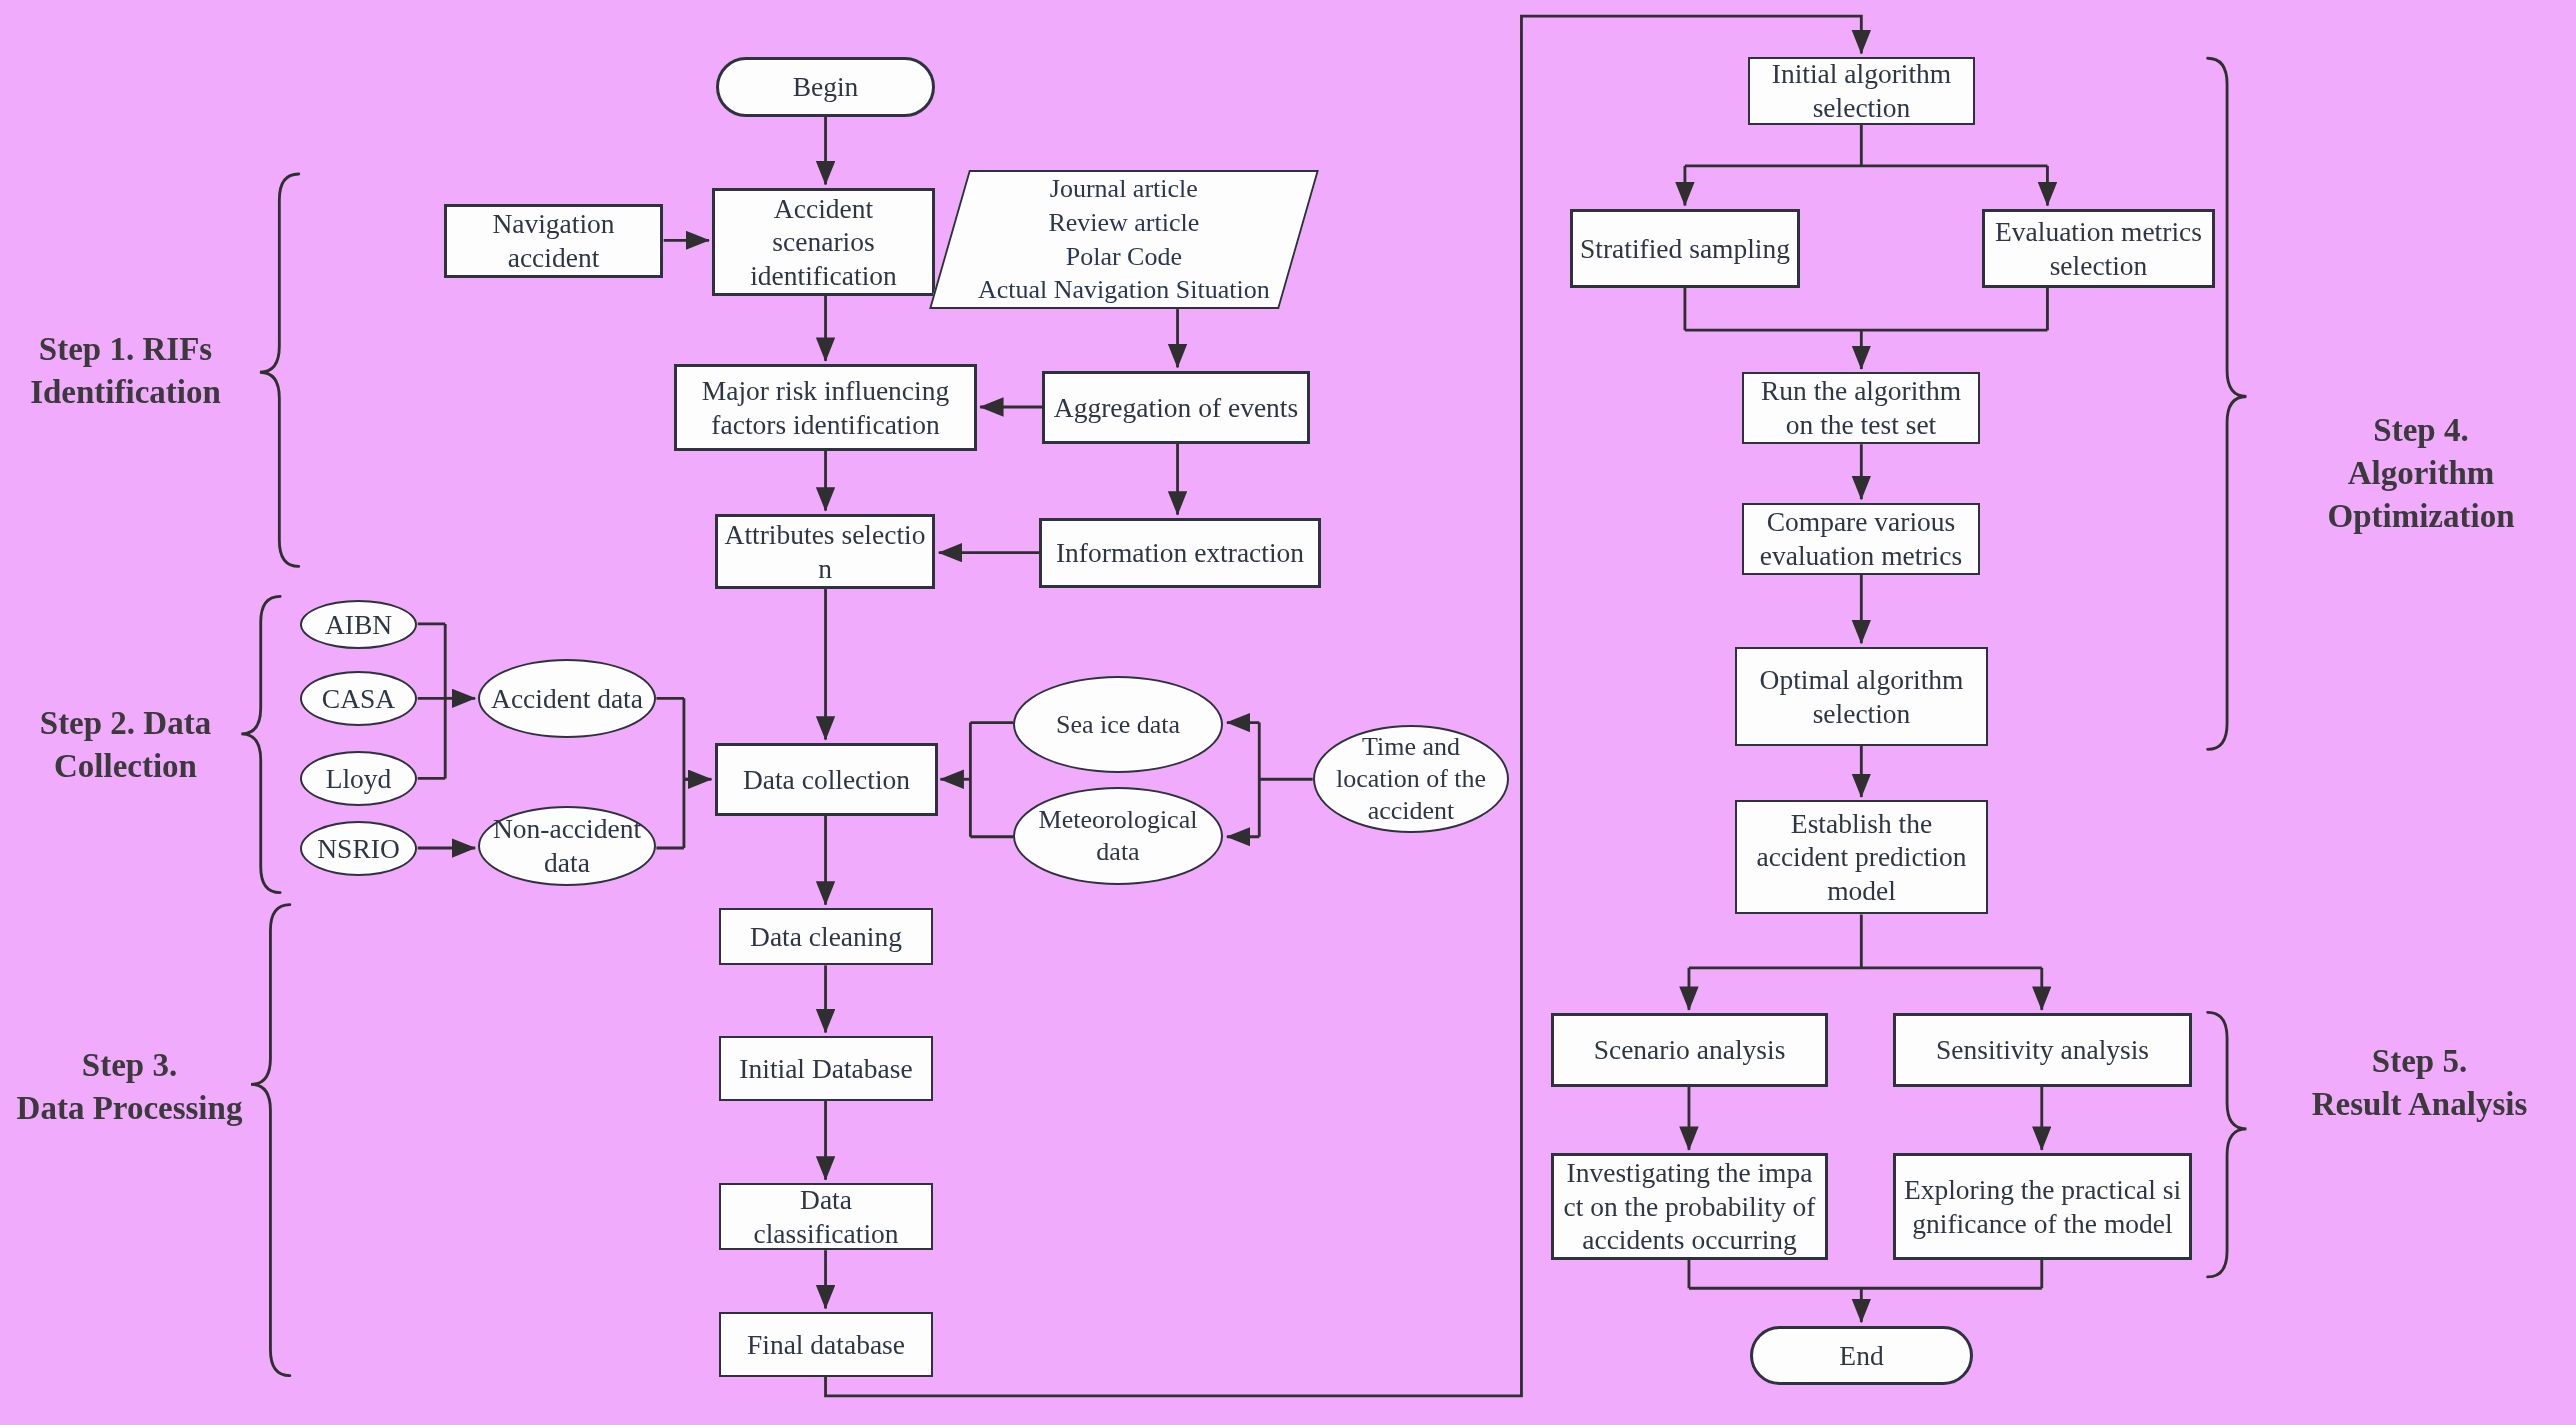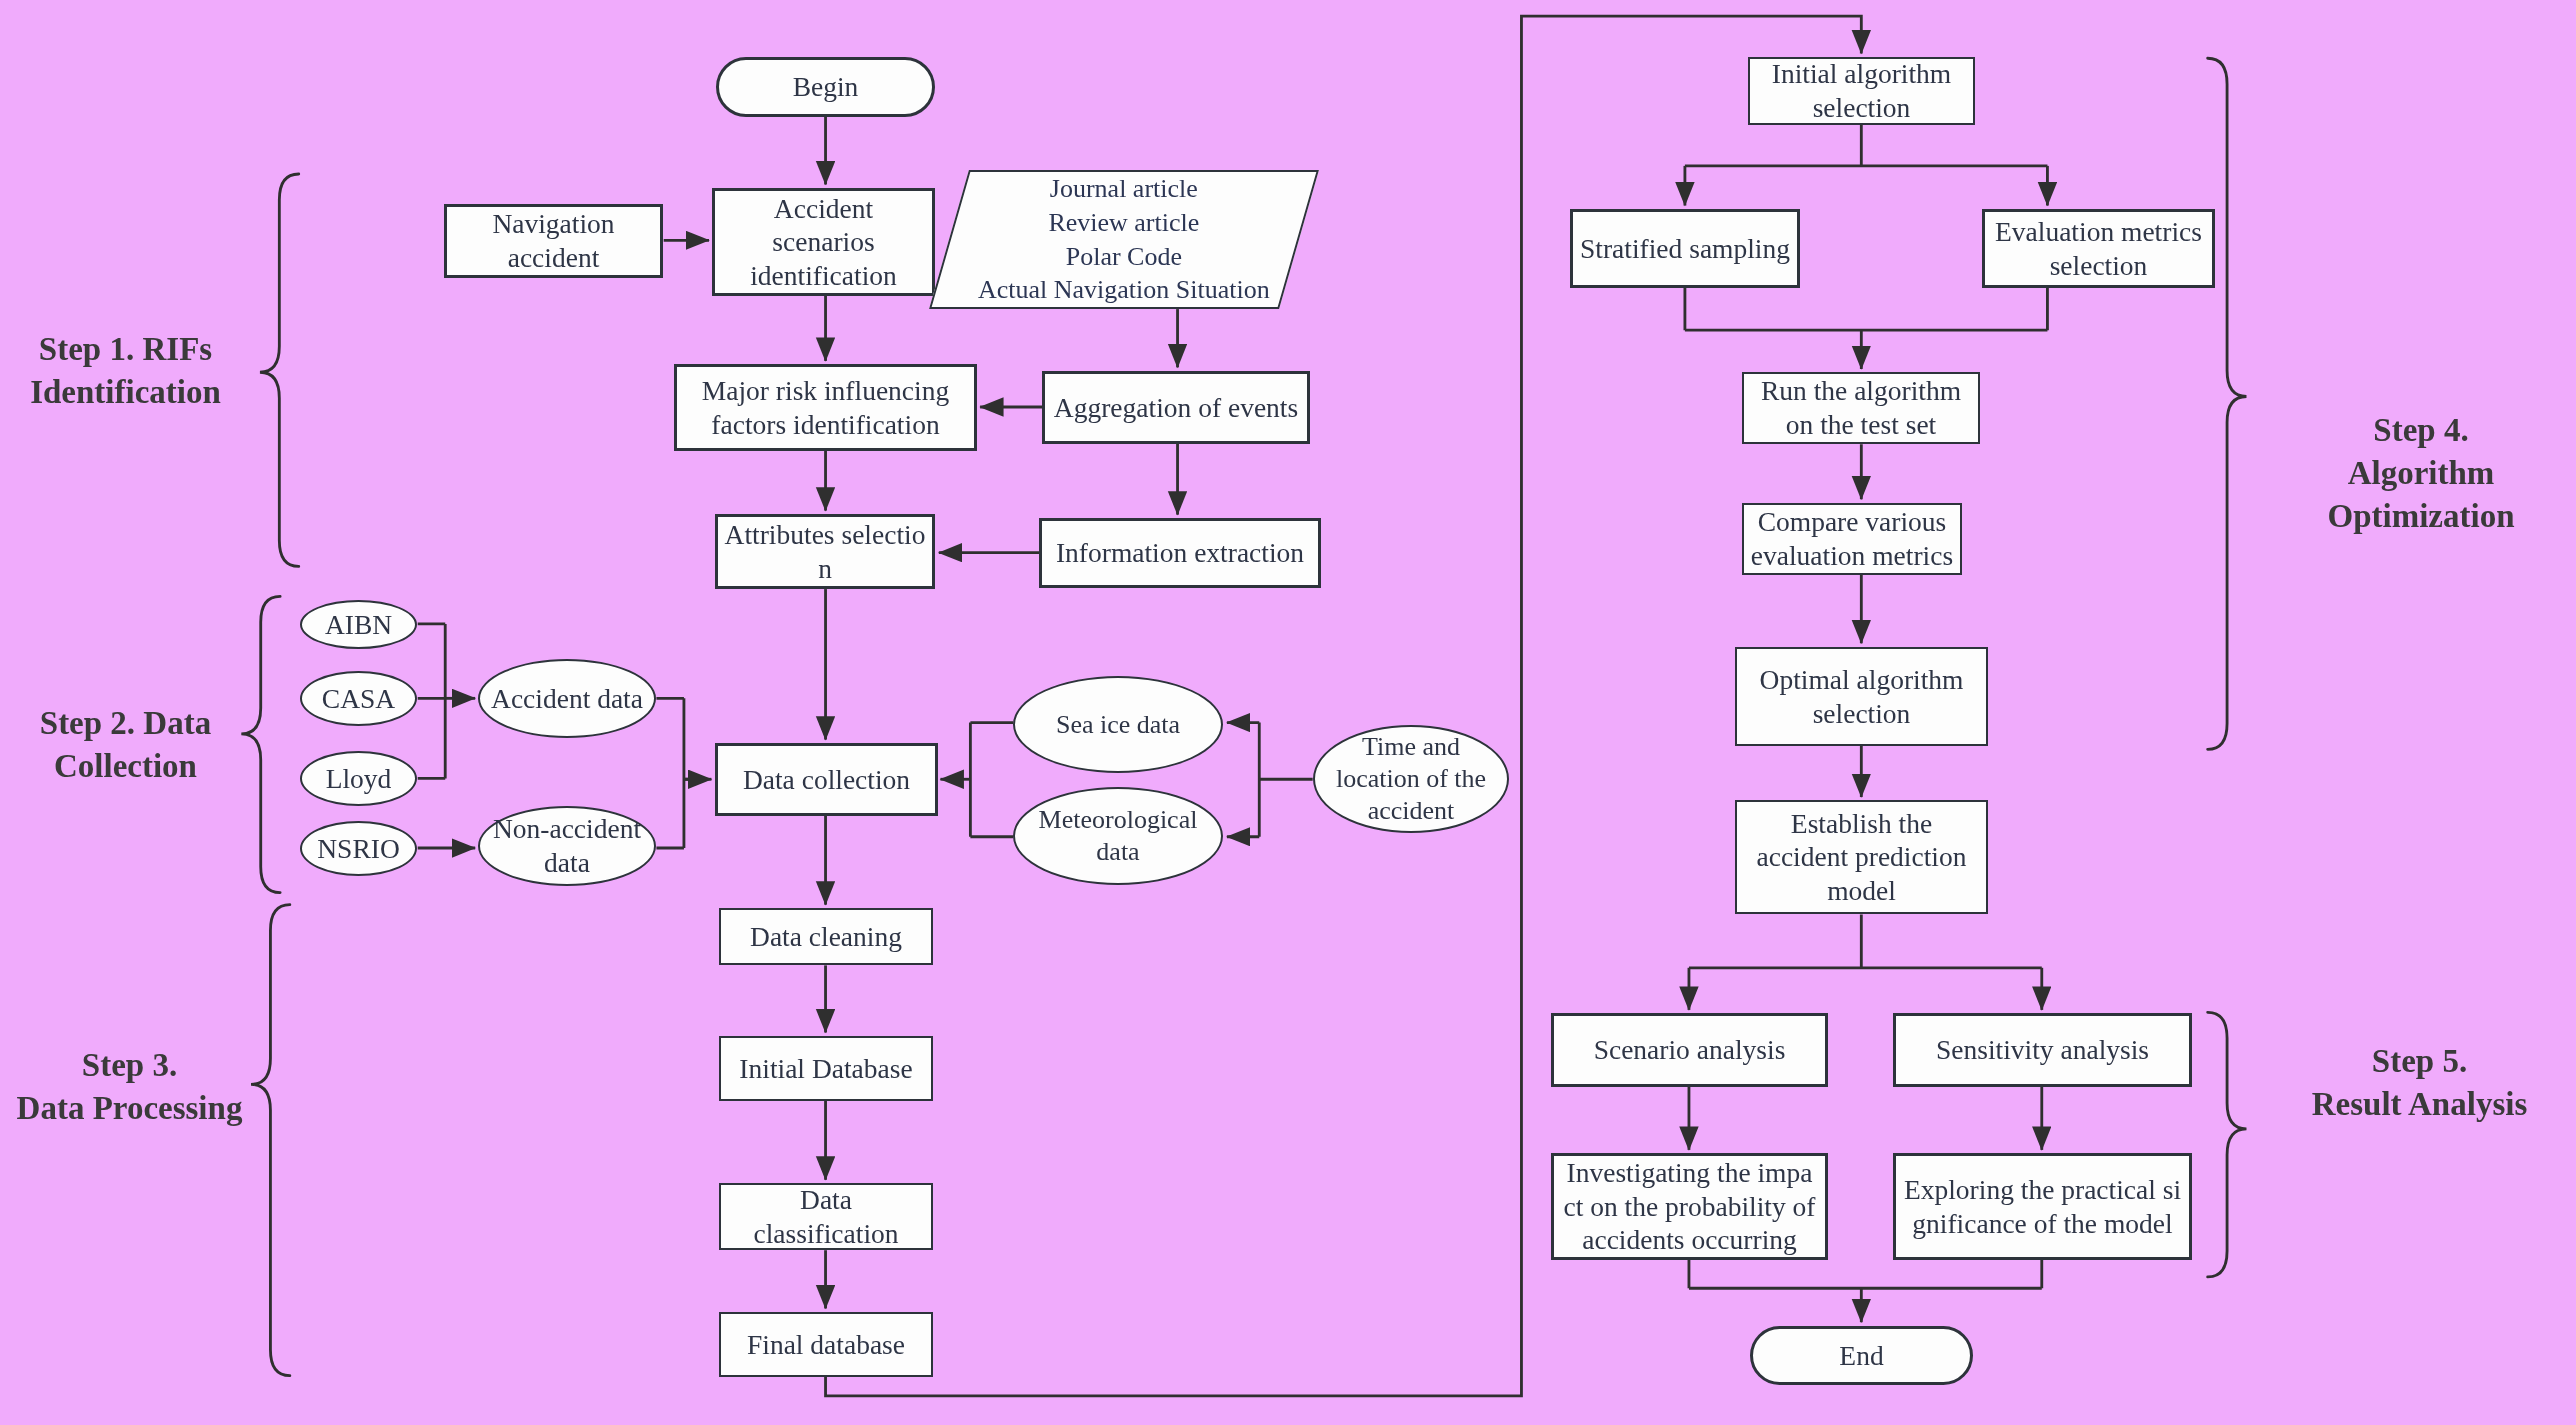--- a/index.html
+++ b/index.html
@@ -129,21 +129,21 @@
 
   <div class="node" style="left:719px;top:908px;width:214px;height:57px;">Data cleaning</div>
   <div class="node" style="left:719px;top:1036px;width:214px;height:65px;">Initial Database</div>
   <div class="node" style="left:719px;top:1183px;width:214px;height:67px;">Data classification</div>
   <div class="node" style="left:719px;top:1312px;width:214px;height:65px;">Final database</div>
 
   <div class="node" style="left:1748px;top:57px;width:227px;height:68px;">Initial algorithm selection</div>
   <div class="node thick" style="left:1570px;top:209px;width:230px;height:79px;">Stratified sampling</div>
   <div class="node thick" style="left:1982px;top:209px;width:233px;height:79px;">Evaluation metrics selection</div>
   <div class="node" style="left:1742px;top:372px;width:238px;height:72px;">Run the algorithm on the test set</div>
-  <div class="node" style="left:1742px;top:503px;width:220px;height:72px;">Compare various evaluation metrics</div>
+  <div class="node" style="left:1742px;top:503px;width:238px;height:72px;">Compare various evaluation metrics</div>
   <div class="node" style="left:1735px;top:647px;width:253px;height:99px;">Optimal algorithm selection</div>
   <div class="node" style="left:1735px;top:800px;width:253px;height:114px;">Establish the accident prediction model</div>
 
   <div class="node thick" style="left:1551px;top:1013px;width:277px;height:74px;">Scenario analysis</div>
   <div class="node thick" style="left:1893px;top:1013px;width:299px;height:74px;">Sensitivity analysis</div>
   <div class="node thick break-all" style="left:1551px;top:1153px;width:277px;height:107px;">Investigating the impact on the probability of accidents occurring</div>
   <div class="node thick break-all" style="left:1893px;top:1153px;width:299px;height:107px;">Exploring the practical significance of the model</div>
 
   <div class="step-label" style="left:8px;top:328px;width:235px;">
     <div>Step 1. RIFs</div>

